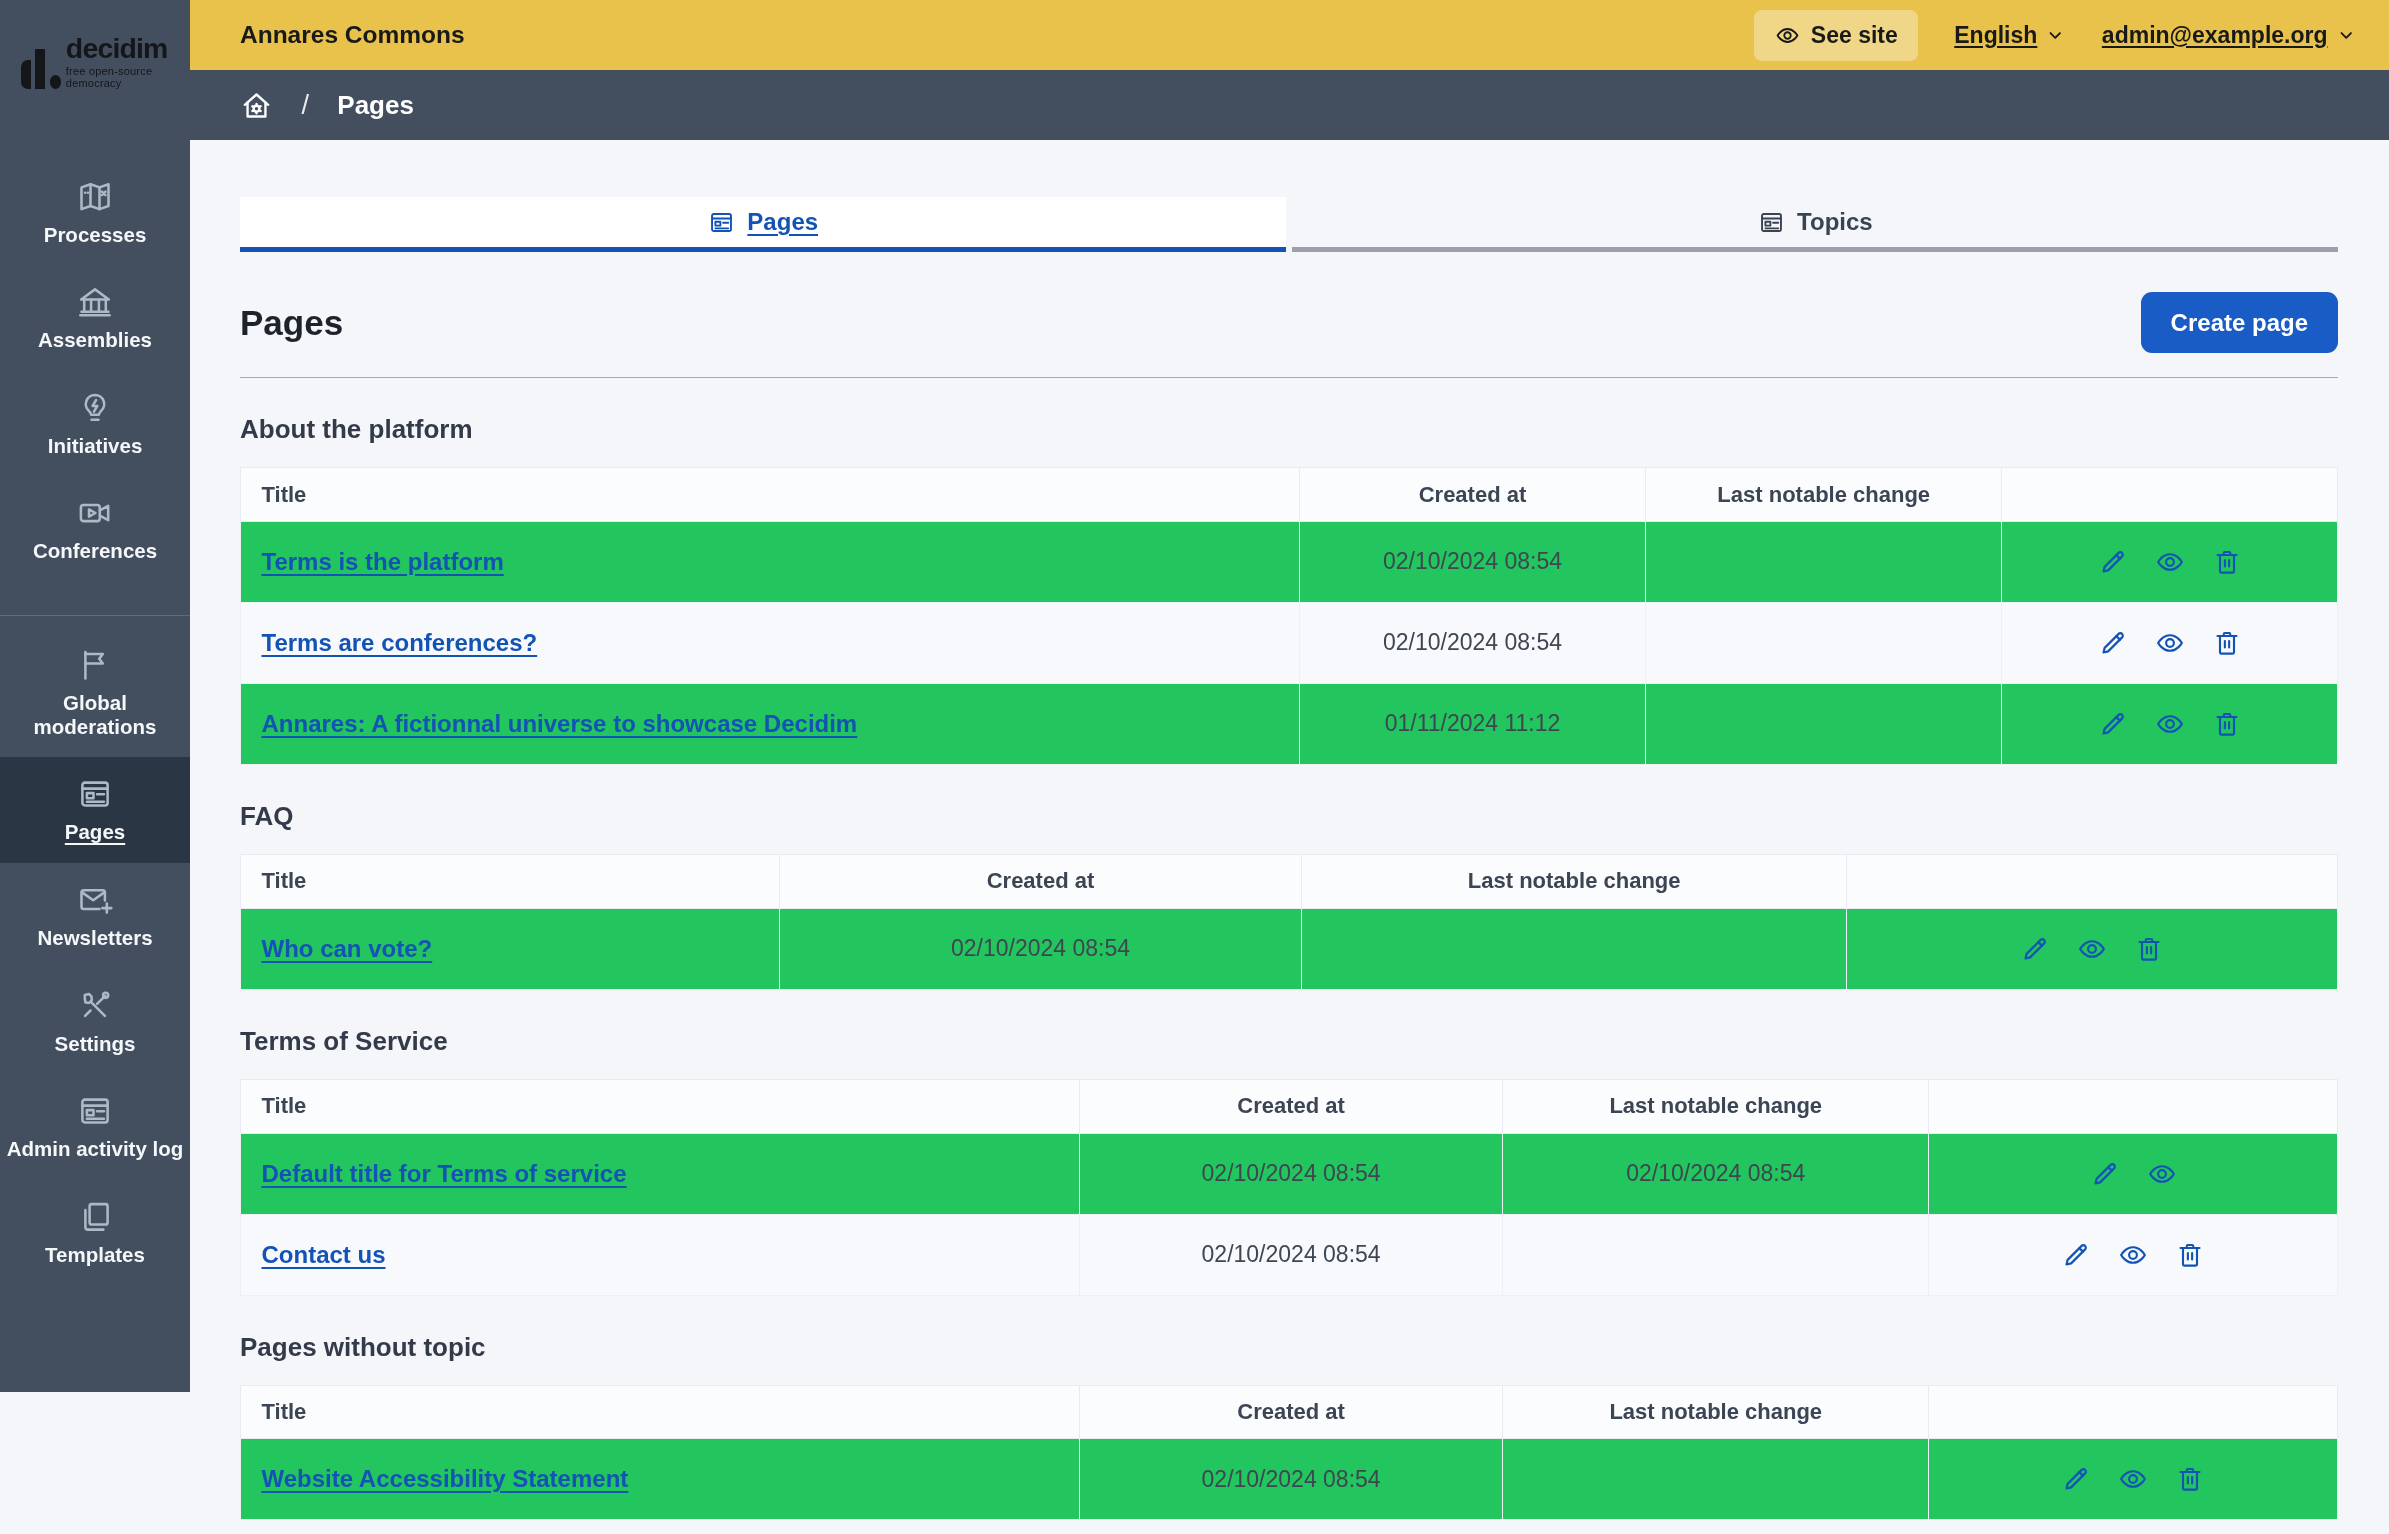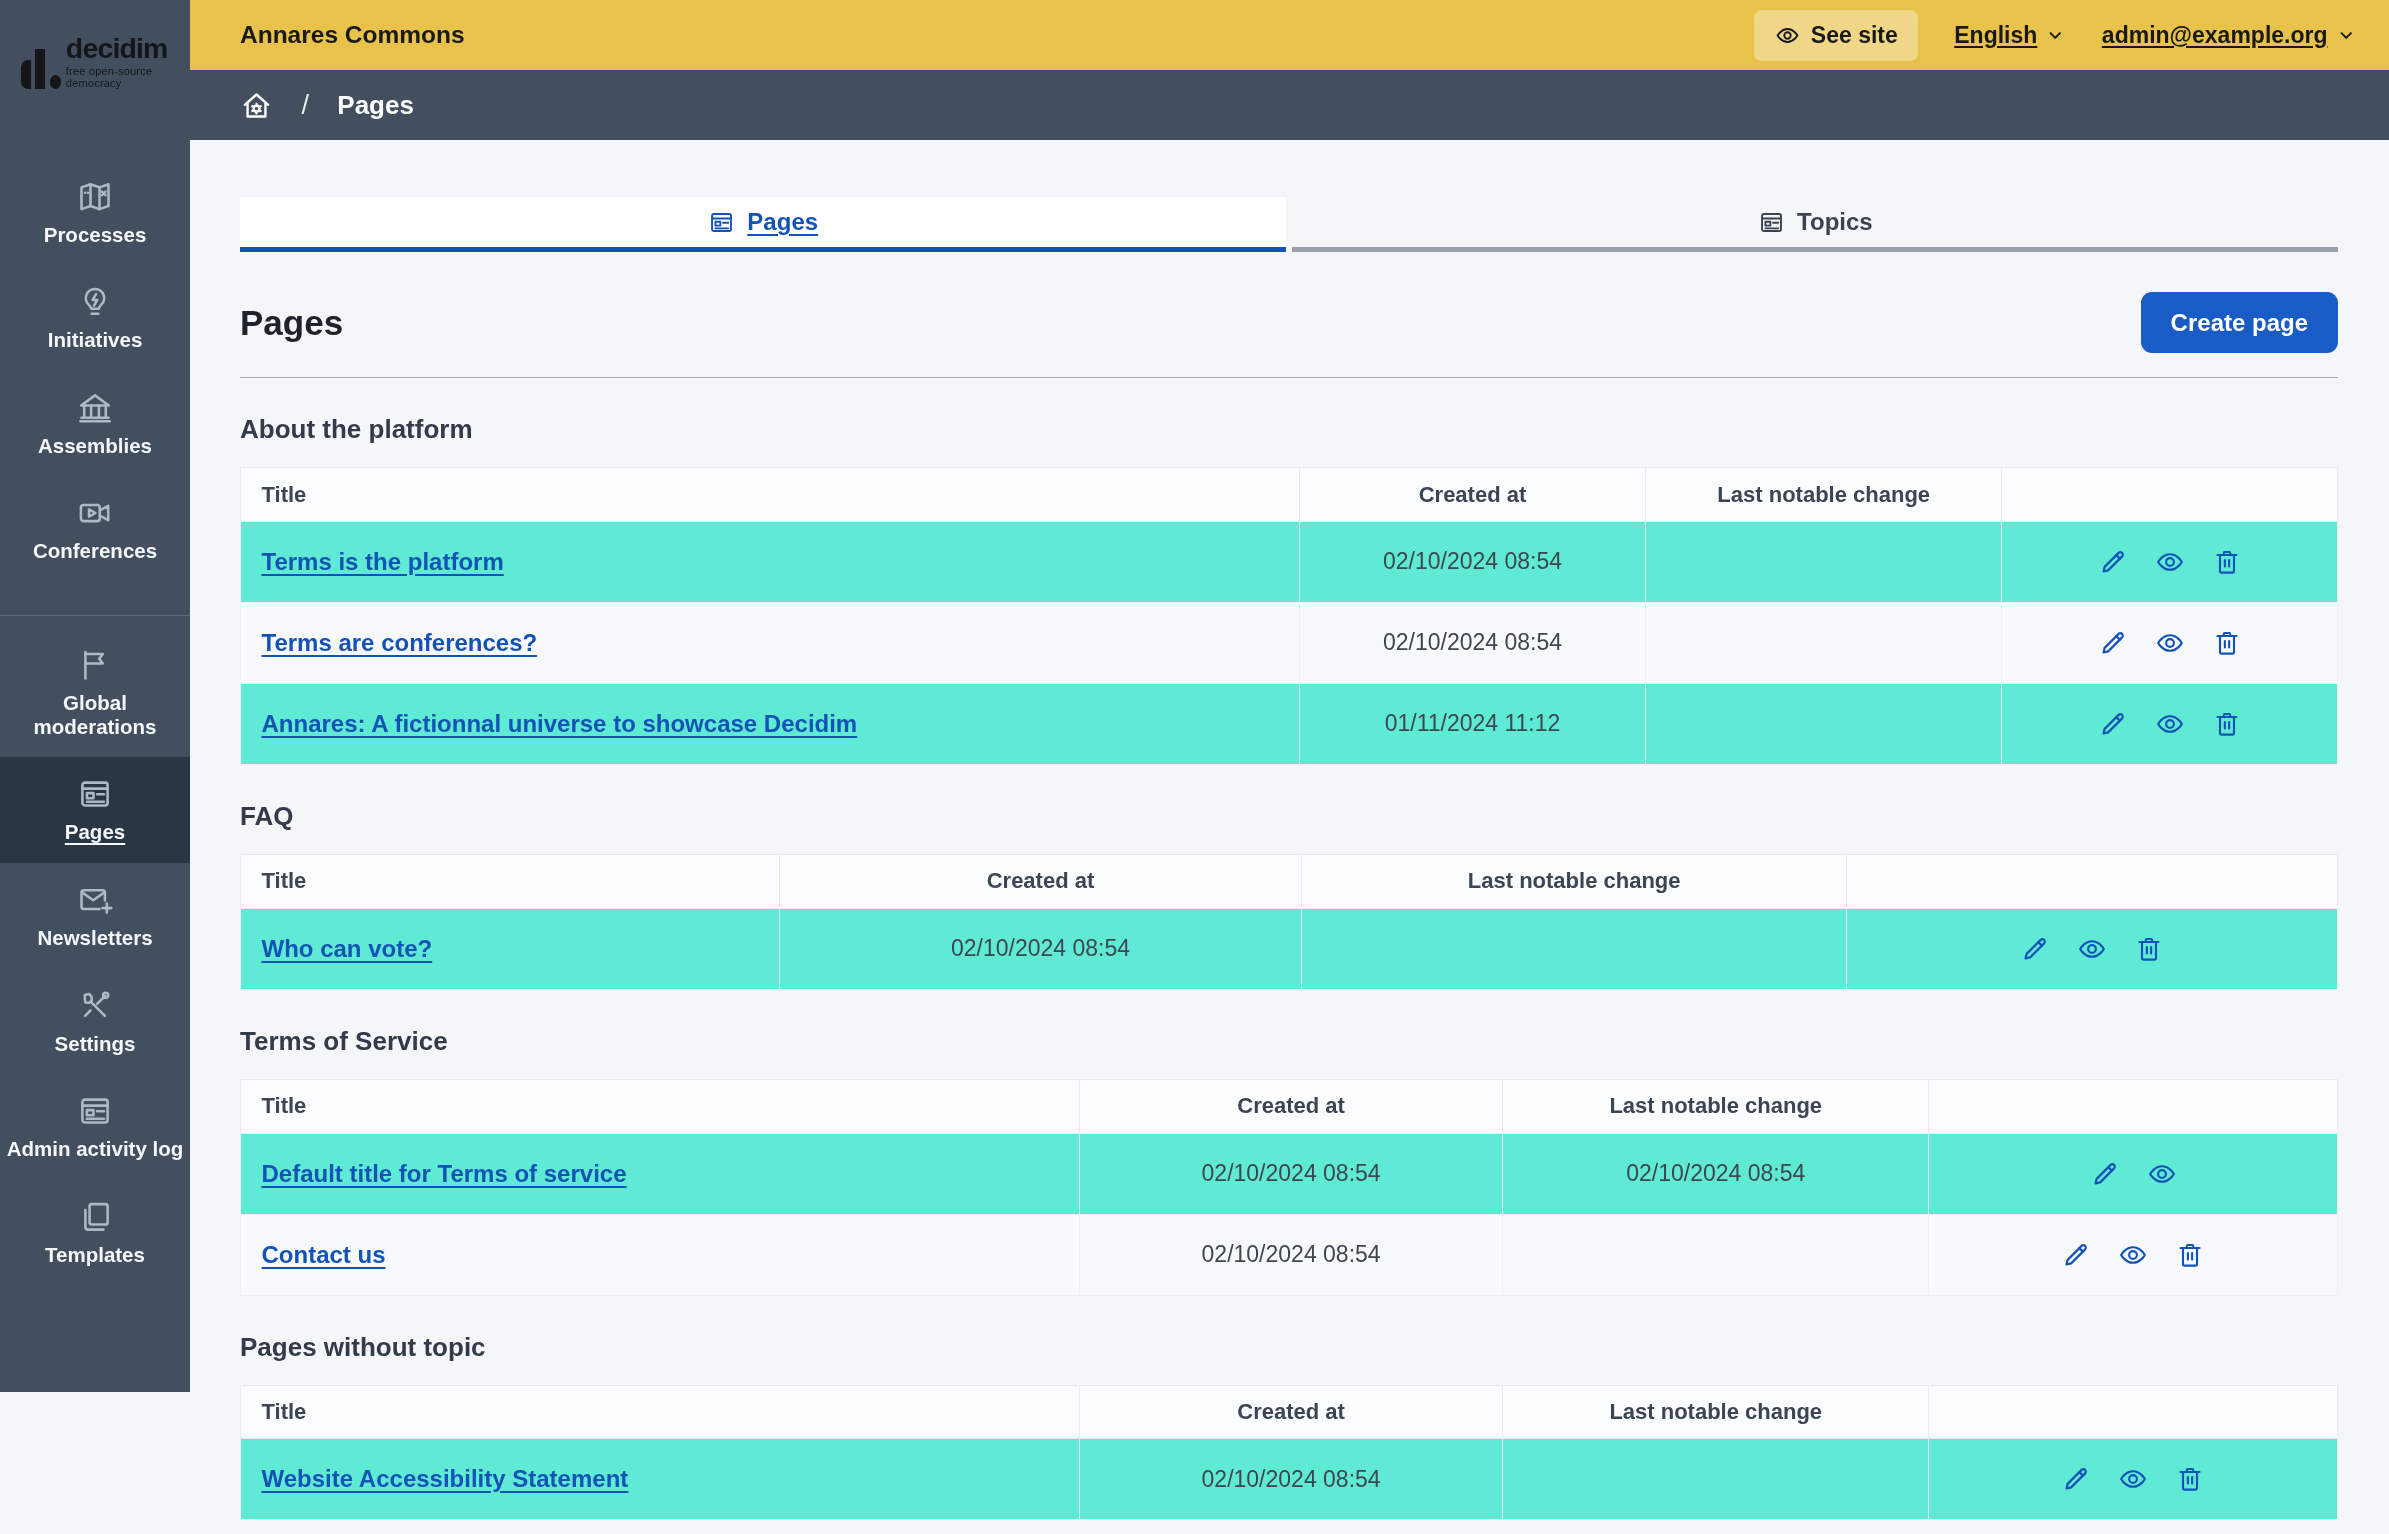--- a/index.html
+++ b/index.html
@@ -86,21 +86,21 @@
   .page-title { font-size:35px; font-weight:700; color:#1e222b; }
   .create-btn {
     background:#1a5cc6; color:#ffffff; border:none; border-radius:11px;
     padding:16.6px 30px; font-family:inherit; font-size:24px; font-weight:700; cursor:pointer;
   }
   .rule { border:none; border-top:1.6px solid #a4abb5; margin-top:24px; }
 
   .section { margin-top:36px; }
   .section-title { font-size:26px; font-weight:600; color:#333b4a; }
 
-  table { width:100%; border-collapse:collapse; margin-top:22px; background:#5eead4; border:0.8px solid #e8ecf2; }
+  table { width:100%; border-collapse:collapse; margin-top:22px; background:#22c55e; border:0.8px solid #e8ecf2; }
   thead tr { background:#fbfcfd; }
   th {
     font-size:22px; font-weight:600; color:#3c4554; text-align:center;
     padding:13.4px 20.5px; border:0.8px solid #e8ecf2; height:47px;
   }
   th.th-title { text-align:left; }
   td { padding:25px 20.5px; border:0.8px solid #edf0f5; font-size:23px; }
   tbody tr:nth-child(even) { background:#f7f9fc; }
   td.c-title a { color:#1353b5; font-weight:700; font-size:24px; text-decoration:underline; text-underline-offset:4px; cursor:pointer; }
   td.c-date { text-align:center; color:#3e4652; }
@@ -133,36 +133,36 @@
               <path d="M9 3.5V18M15 5.6v14.5"></path>
               <path d="M16.6 8.4l2.4 2.4M19 8.4l-2.4 2.4"></path>
               <path d="M5.4 9.2h.01M7.3 9.2h.01"></path>
             </svg>
           </span>
           <span class="nav-label">Processes</span>
         </div>
         <div class="nav-item">
           <span style="display: inline-flex;">
             <svg viewBox="0 0 24 24" fill="none" stroke="currentColor" stroke-width="1.7" stroke-linecap="round" stroke-linejoin="round">
+              <path d="M2.8 10.3L12 3.6l9.2 6.7H2.8z"></path>
+              <path d="M4.8 10.3v8.2M9.4 10.3v8.2M14.6 10.3v8.2M19.2 10.3v8.2"></path>
+              <path d="M3 18.5h18M2.2 20.8h19.6"></path>
+            </svg>
+          </span>
+          <span class="nav-label">Assemblies</span>
+        </div>
+        <div class="nav-item">
+          <span style="display: inline-flex;">
+            <svg viewBox="0 0 24 24" fill="none" stroke="currentColor" stroke-width="1.7" stroke-linecap="round" stroke-linejoin="round">
               <path d="M12 3.3a6.1 6.1 0 014.1 10.6c-.8.75-1.35 1.5-1.55 2.6h-5.1c-.2-1.1-.75-1.85-1.55-2.6A6.1 6.1 0 0112 3.3z"></path>
               <path d="M9.7 19.8h4.6"></path>
               <path d="M12.7 6.8l-2.3 3.8h3.2l-2.3 3.8"></path>
             </svg>
           </span>
           <span class="nav-label">Initiatives</span>
-        </div>
-        <div class="nav-item">
-          <span style="display: inline-flex;">
-            <svg viewBox="0 0 24 24" fill="none" stroke="currentColor" stroke-width="1.7" stroke-linecap="round" stroke-linejoin="round">
-              <path d="M2.8 10.3L12 3.6l9.2 6.7H2.8z"></path>
-              <path d="M4.8 10.3v8.2M9.4 10.3v8.2M14.6 10.3v8.2M19.2 10.3v8.2"></path>
-              <path d="M3 18.5h18M2.2 20.8h19.6"></path>
-            </svg>
-          </span>
-          <span class="nav-label">Assemblies</span>
         </div>
         <div class="nav-item">
           <span style="display: inline-flex;">
             <svg viewBox="0 0 24 24" fill="none" stroke="currentColor" stroke-width="1.7" stroke-linecap="round" stroke-linejoin="round">
               <rect x="2.6" y="6.6" width="12.6" height="10.8" rx="1.8"></rect>
               <path d="M8 9.6l4.3 2.4L8 14.4z"></path>
               <path d="M15.2 10.2l5.6-3v9.6l-5.6-3"></path>
             </svg>
           </span>
           <span class="nav-label">Conferences</span>

